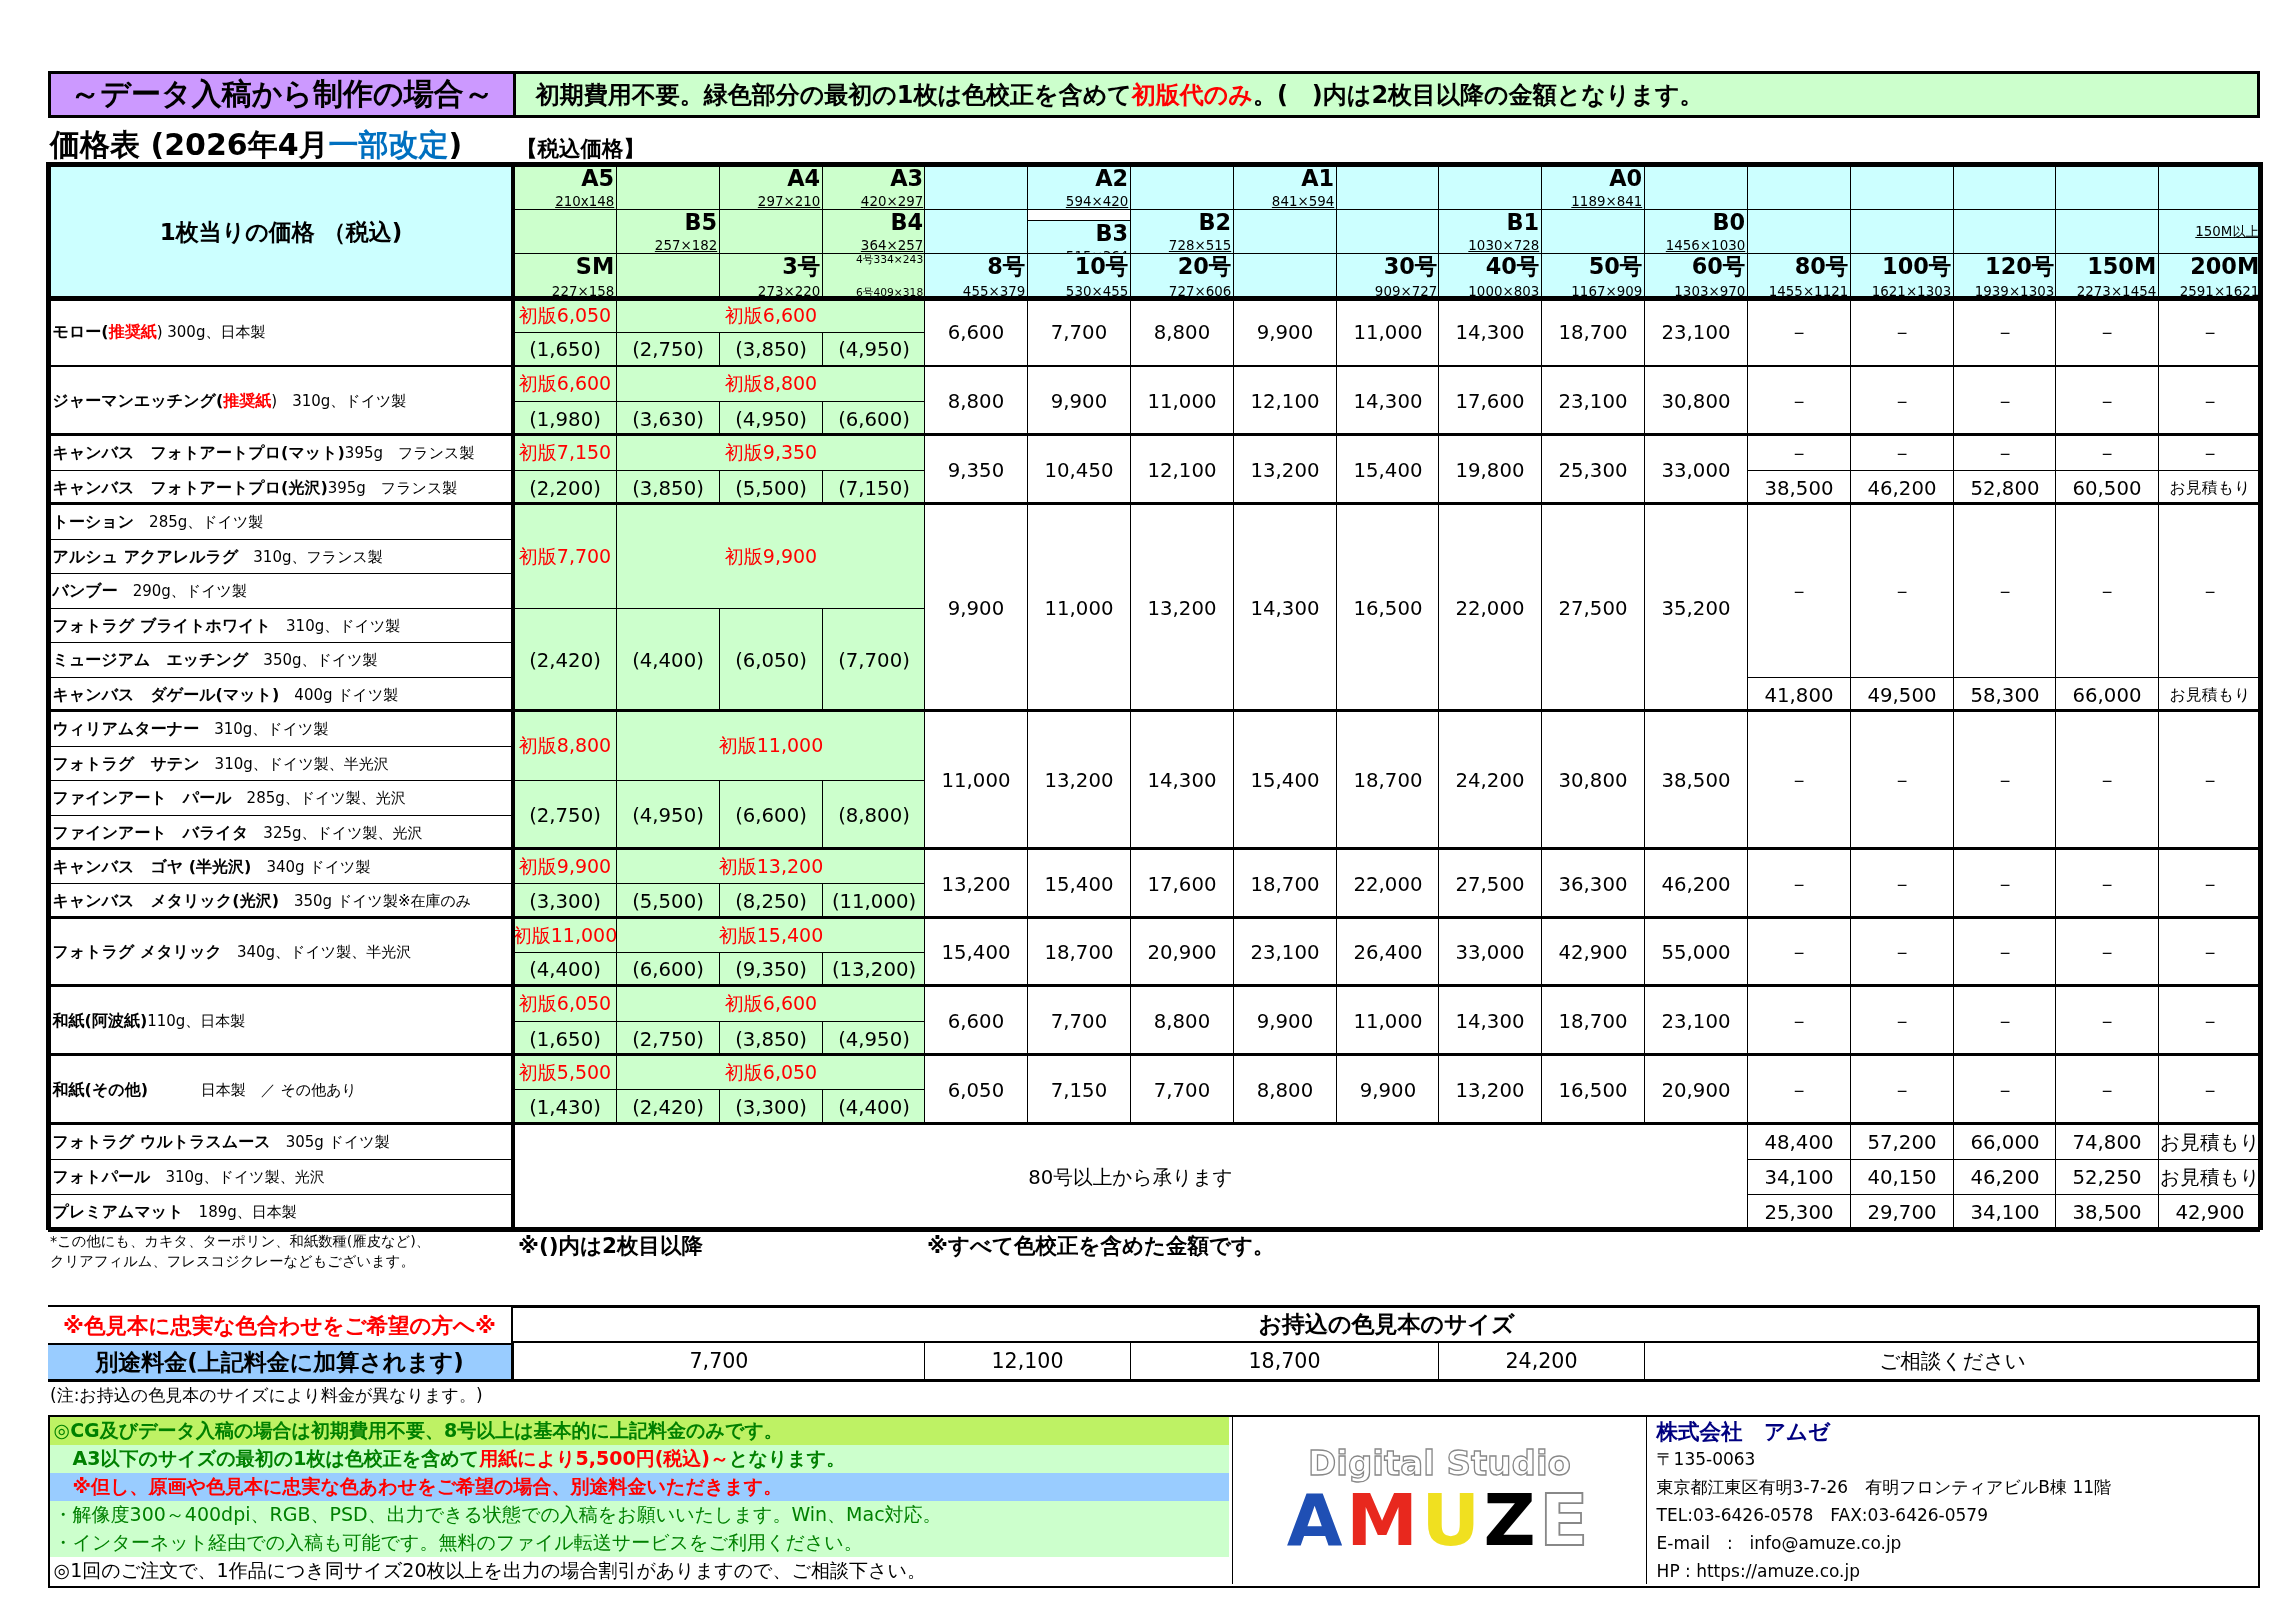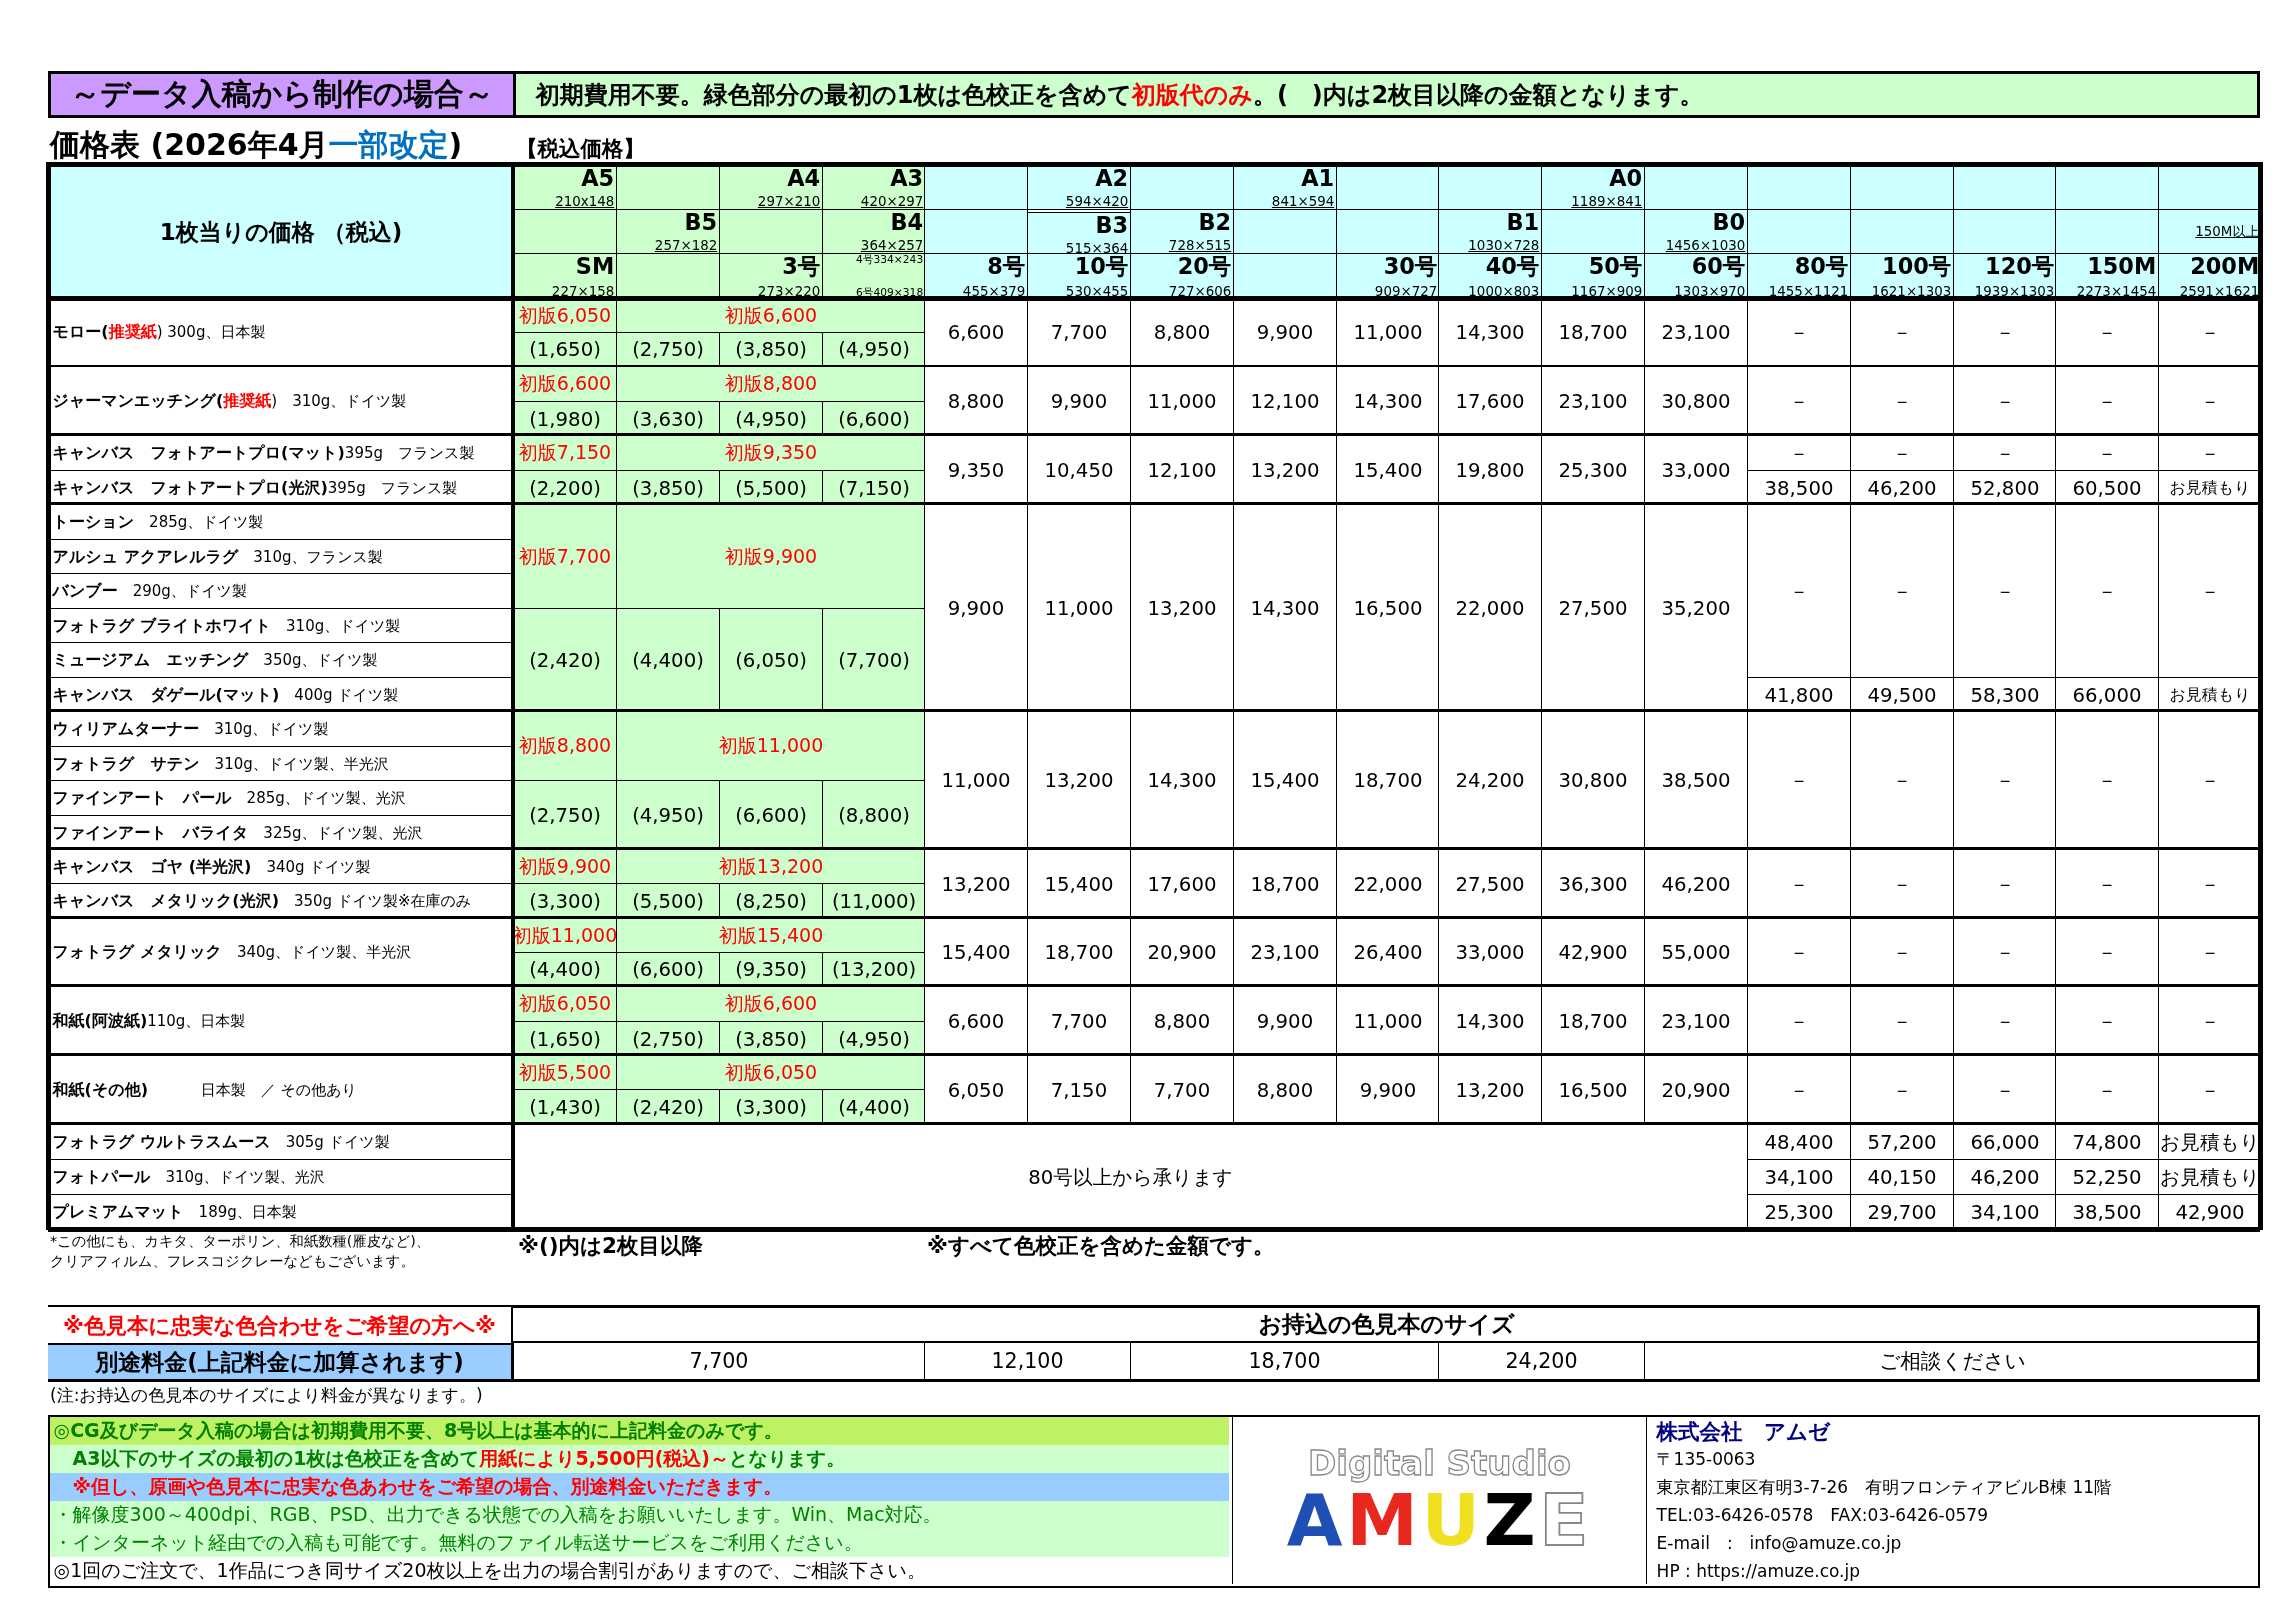--- a/index.html
+++ b/index.html
@@ -134,21 +134,21 @@
       <span class="d"></span>
     </div>
     <div class="cell g hd" style="left: 822px; top: 209px; width: 104px; height: 45px;">
       <span class="n">B4</span>
       <span class="d">364×257</span>
     </div>
     <div class="cell c hd" style="left: 924px; top: 209px; width: 104px; height: 45px;">
       <span class="n"></span>
       <span class="d"></span>
     </div>
-    <div class="cell c hd" style="left: 1027px; top: 212px; width: 104px; height: 45px; padding-left: 44px;">
+    <div class="cell c hd" style="left: 1027px; top: 220px; width: 104px; height: 45px; padding-left: 44px;">
       <span class="n">B3</span>
       <span class="d">515×364</span>
     </div>
     <div class="cell c hd" style="left: 1130px; top: 209px; width: 104px; height: 45px;">
       <span class="n">B2</span>
       <span class="d">728×515</span>
     </div>
     <div class="cell c hd" style="left: 1233px; top: 209px; width: 104px; height: 45px;">
       <span class="n"></span>
       <span class="d"></span>

